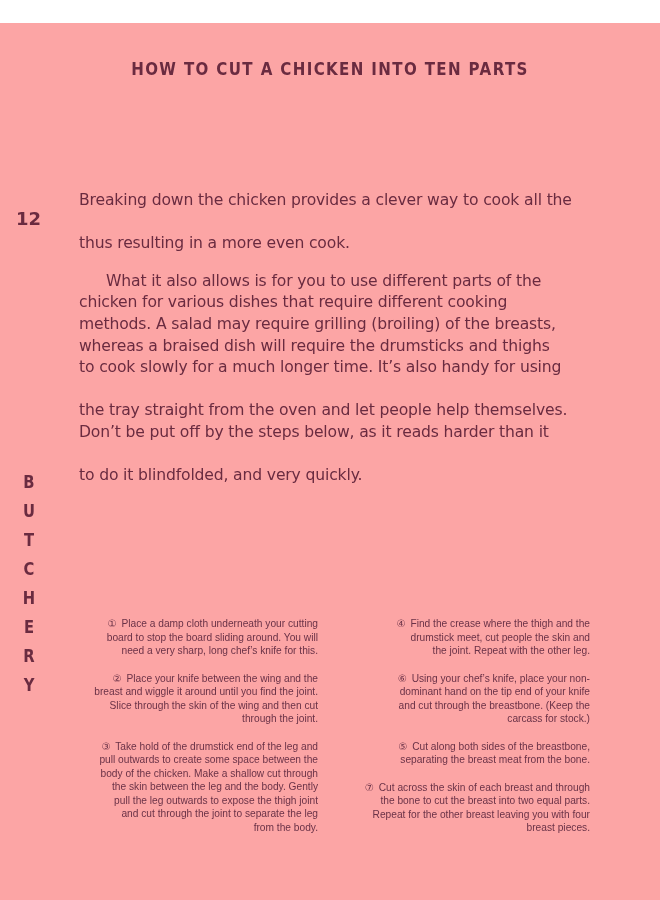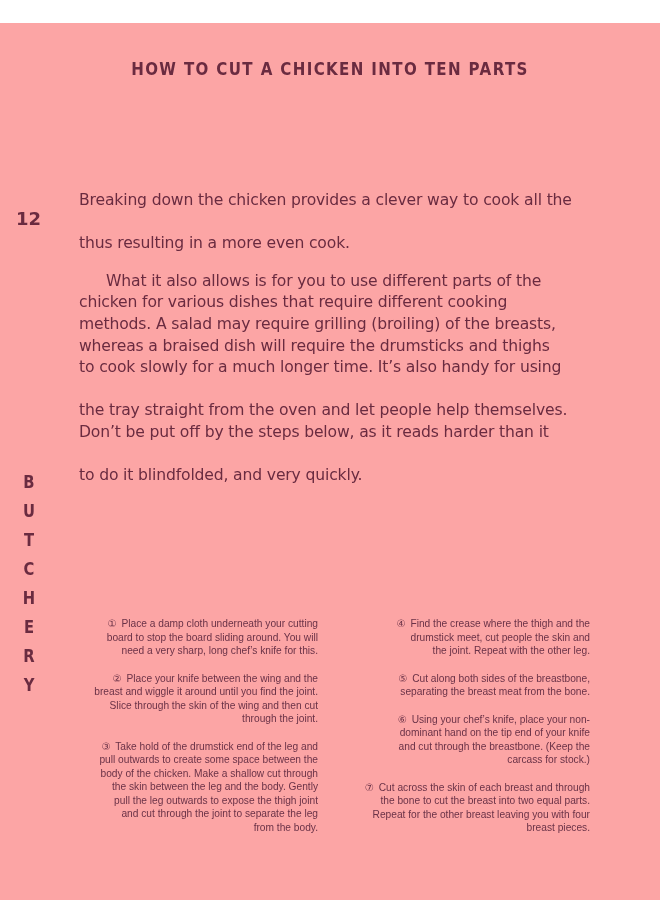--- a/index.html
+++ b/index.html
@@ -110,30 +110,30 @@
   </div>
 
   <div class="steps-col right">
     <div class="step">
       <span class="num">④</span>
       <span>Find the crease where the thigh and the</span><br>
       <span>drumstick meet, cut people the skin and</span><br>
       <span>the joint. Repeat with the other leg.</span>
     </div>
     <div class="step">
-      <span class="num">⑤</span>
-      <span>Cut along both sides of the breastbone,</span><br>
-      <span>separating the breast meat from the bone.</span>
-    </div>
-    <div class="step">
       <span class="num">⑥</span>
       <span>Using your chef’s knife, place your non-</span><br>
       <span>dominant hand on the tip end of your knife</span><br>
       <span>and cut through the breastbone. (Keep the</span><br>
       <span>carcass for stock.)</span>
+    </div>
+    <div class="step">
+      <span class="num">⑤</span>
+      <span>Cut along both sides of the breastbone,</span><br>
+      <span>separating the breast meat from the bone.</span>
     </div>
     <div class="step">
       <span class="num">⑦</span>
       <span>Cut across the skin of each breast and through</span><br>
       <span>the bone to cut the breast into two equal parts.</span><br>
       <span>Repeat for the other breast leaving you with four</span><br>
       <span>breast pieces.</span>
     </div>
   </div>
 </div>

